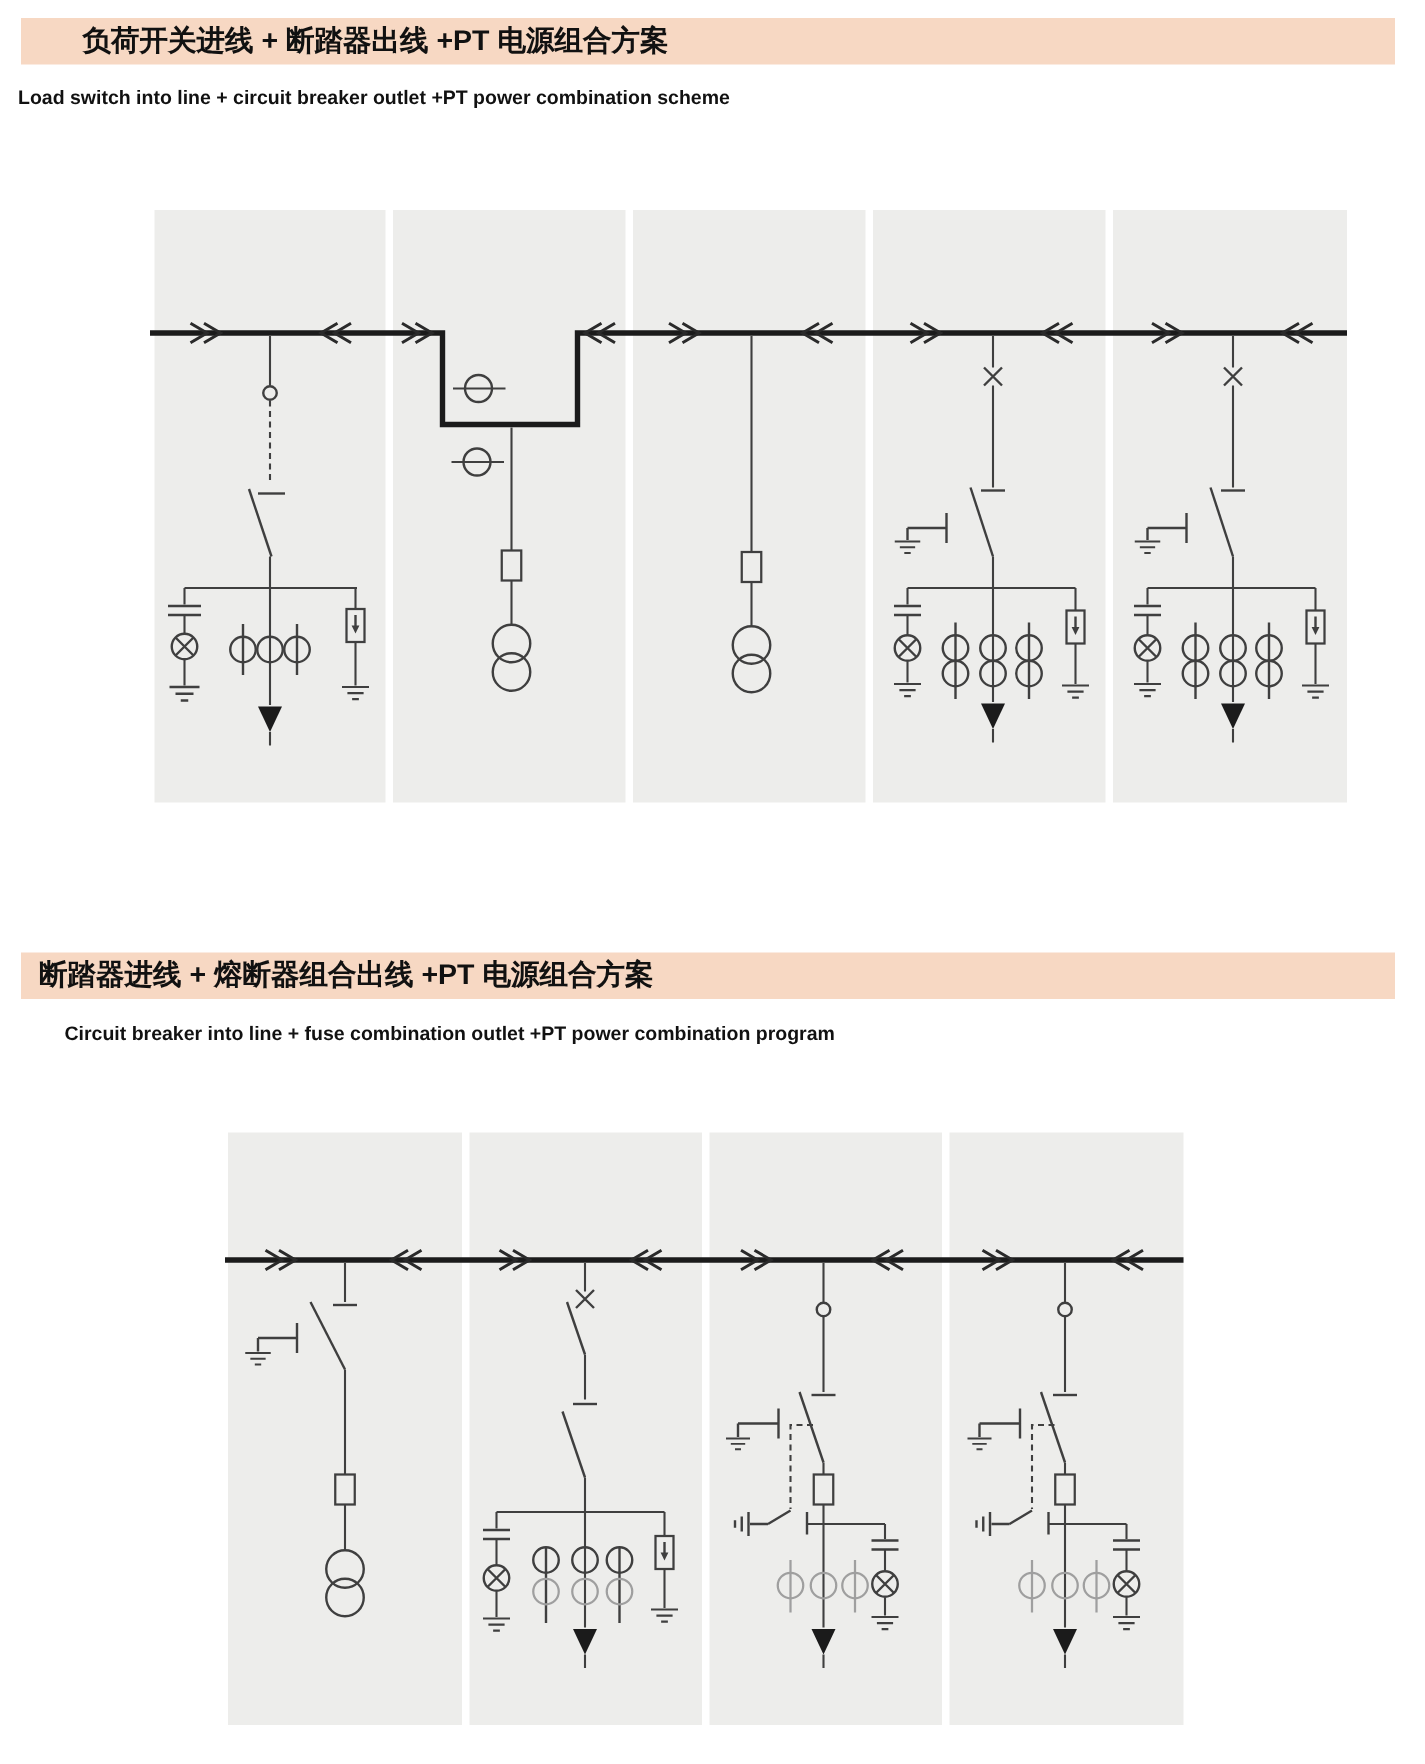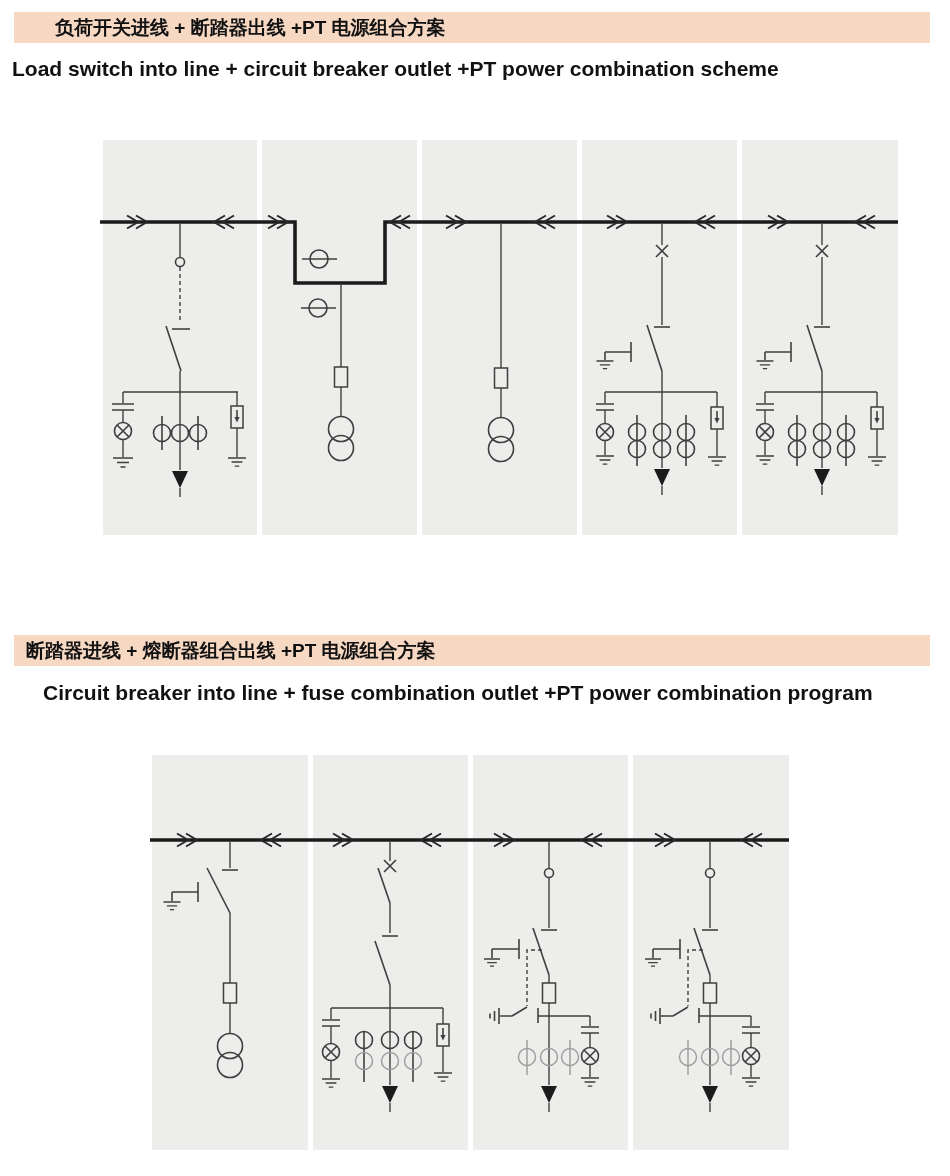--- a/index.html
+++ b/index.html
@@ -6,21 +6,21 @@
     --banner-bg:#f7d8c3; --panel-bg:#ededeb; --line:#3f3f3f;
     --busbar:#1b1b1b; --light-symbol:#9f9f9f; --text:#111111;
   }
   html,body{margin:0;padding:0;background:#fff;}
   body{width:950px;height:1176px;position:relative;
        font-family:"Liberation Sans","DejaVu Sans",sans-serif;color:var(--text);}
   .banner{position:absolute;left:14px;width:916px;height:31px;background:var(--banner-bg);
           font-size:19px;font-weight:bold;line-height:31px;padding-left:12px;
           box-sizing:border-box;white-space:nowrap;}
   #banner-1{top:12px;padding-left:41px;} #banner-2{top:635px;}
-  .subtitle{position:absolute;left:12px;font-size:21px;font-weight:bold;white-space:nowrap;text-align:right;}
+  .subtitle{position:absolute;left:12px;font-size:13px;font-weight:bold;white-space:nowrap;text-align:right;}
   #subtitle-1{top:57px;} #subtitle-2{top:681px;margin-left:31px;}
   .diagram{position:absolute;}
   #diagram-1{left:100px;top:138px;}
   #diagram-2{left:146px;top:751px;}
   .panel{fill:var(--panel-bg);}
   .thin{stroke:var(--line);stroke-width:1.4;fill:none;}
   .sym{stroke:var(--line);stroke-width:1.6;fill:none;}
   .chev{stroke:#2a2a2a;stroke-width:2;fill:none;}
   .bus{stroke:var(--busbar);stroke-width:3.6;fill:none;}
   .box{fill:var(--panel-bg);stroke:var(--line);stroke-width:1.5;}

